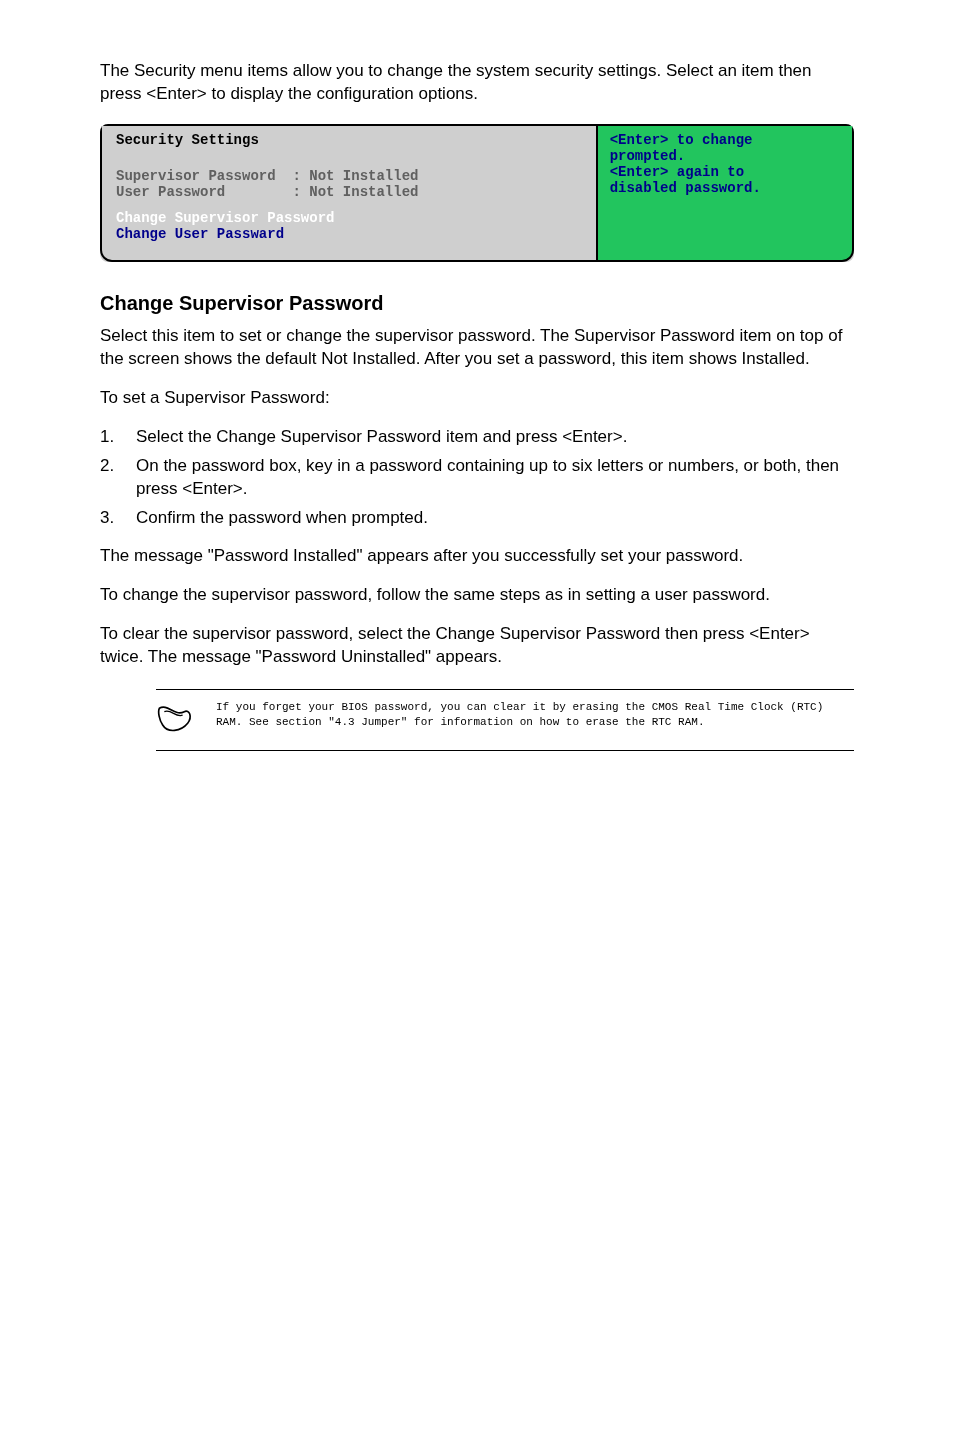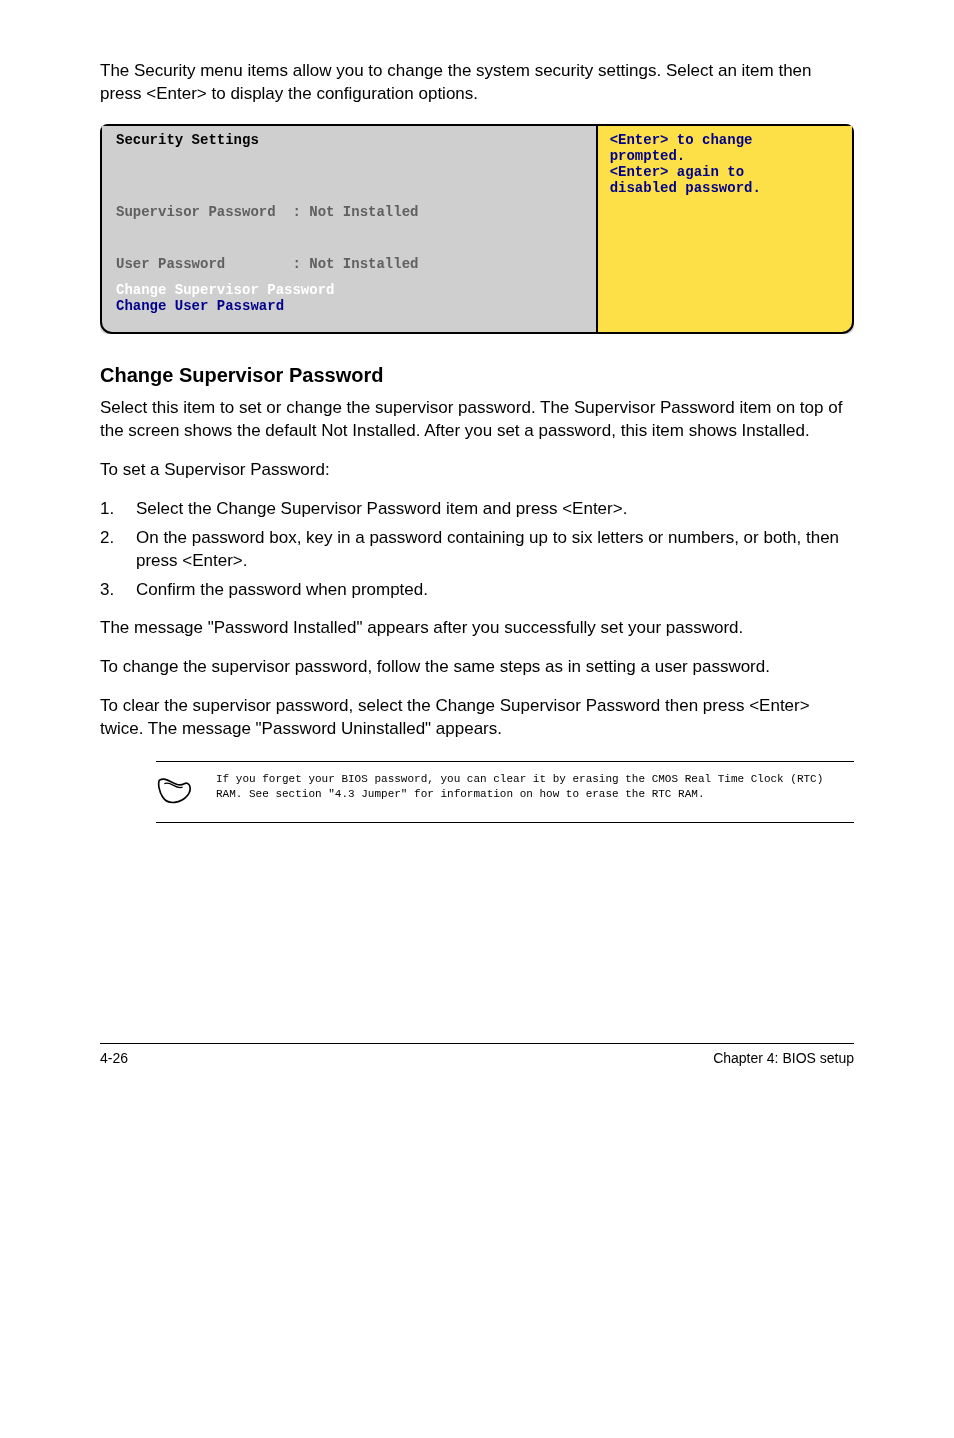--- a/index.html
+++ b/index.html
@@ -51,29 +51,29 @@
   }
   .bios-left {
     flex: 0 0 66%;
     background: #cfcfcf;
     border: 2px solid #000;
     border-radius: 0 0 0 12px;
     padding: 6px 14px 18px 14px;
   }
   .bios-right {
     flex: 1;
-    background: #fde047;
+    background: #22c55e;
     border: 2px solid #000;
     border-left: none;
     border-radius: 0 0 12px 0;
     padding: 6px 12px 18px 12px;
     color: #00008b;
   }
   .bios-heading { color: #000; font-weight: bold; margin-bottom: 10px; }
-  .bios-gray { color: #606060; margin-top: 36px; }
+  .bios-gray { color: #606060; }
   .bios-white { color: #ffffff; }
   .bios-blue { color: #00008b; }
   .bios-row { white-space: pre; }
   .bios-sep { height: 10px; }
 
   .sub-heading {
     font-size: 20px;
     font-weight: bold;
     margin: 30px 0 10px 0;
   }
@@ -173,18 +173,14 @@
   <div class="note-box">
     <div class="note-icon">
       <svg viewBox="0 0 48 48">
         <path d="M4 10 C14 4, 22 20, 34 14 C40 11, 44 20, 38 28 C30 38, 14 40, 8 30 C4 24, 2 14, 4 10 Z" fill="none" stroke="#000" stroke-width="2"></path>
         <path d="M10 14 C18 10, 24 22, 32 18" fill="none" stroke="#000" stroke-width="1.5"></path>
       </svg>
     </div>
     <div class="note-text">If you forget your BIOS password, you can clear it by erasing the CMOS Real Time Clock (RTC) RAM. See section "4.3 Jumper" for information on how to erase the RTC RAM.</div>
   </div>
 
-  <div class="footer">
-    <span>4-26</span>
-    <span>Chapter 4: BIOS setup</span>
-  </div>
 
 </div>
 
 </body></html>

